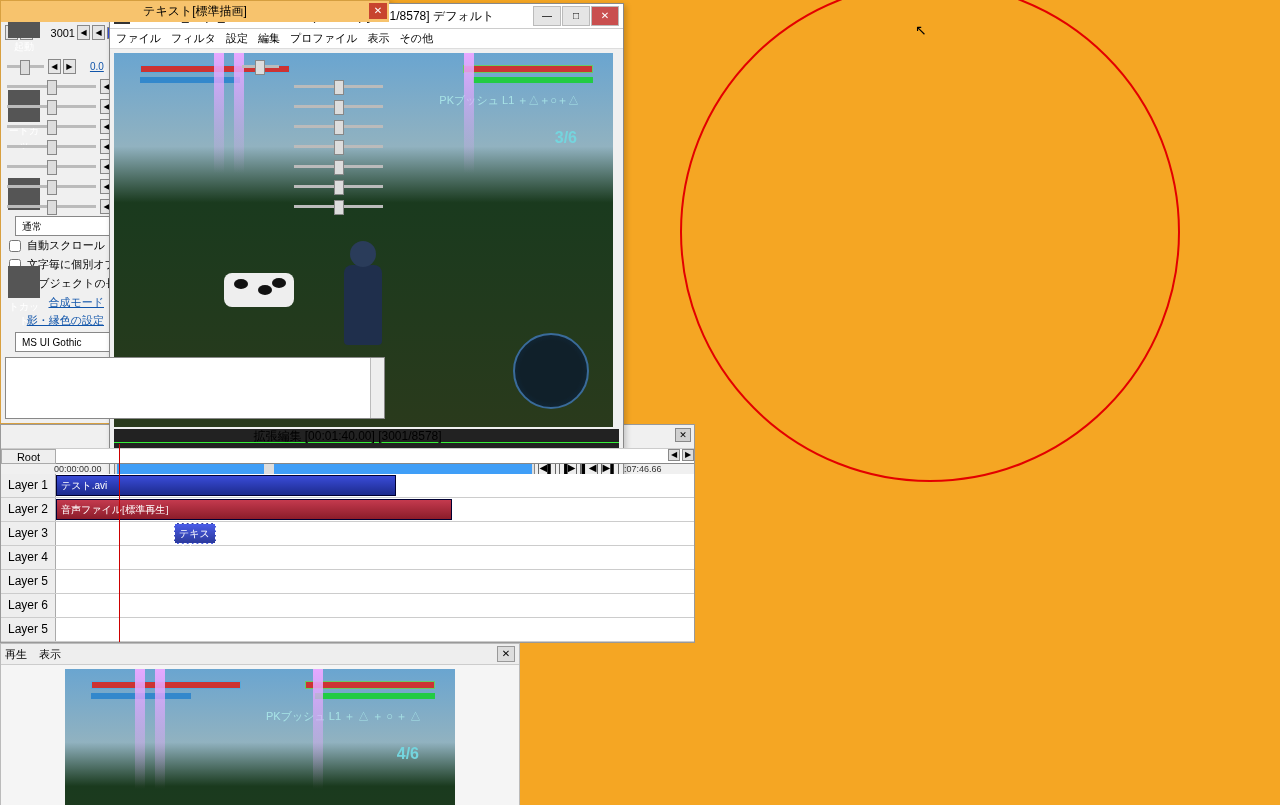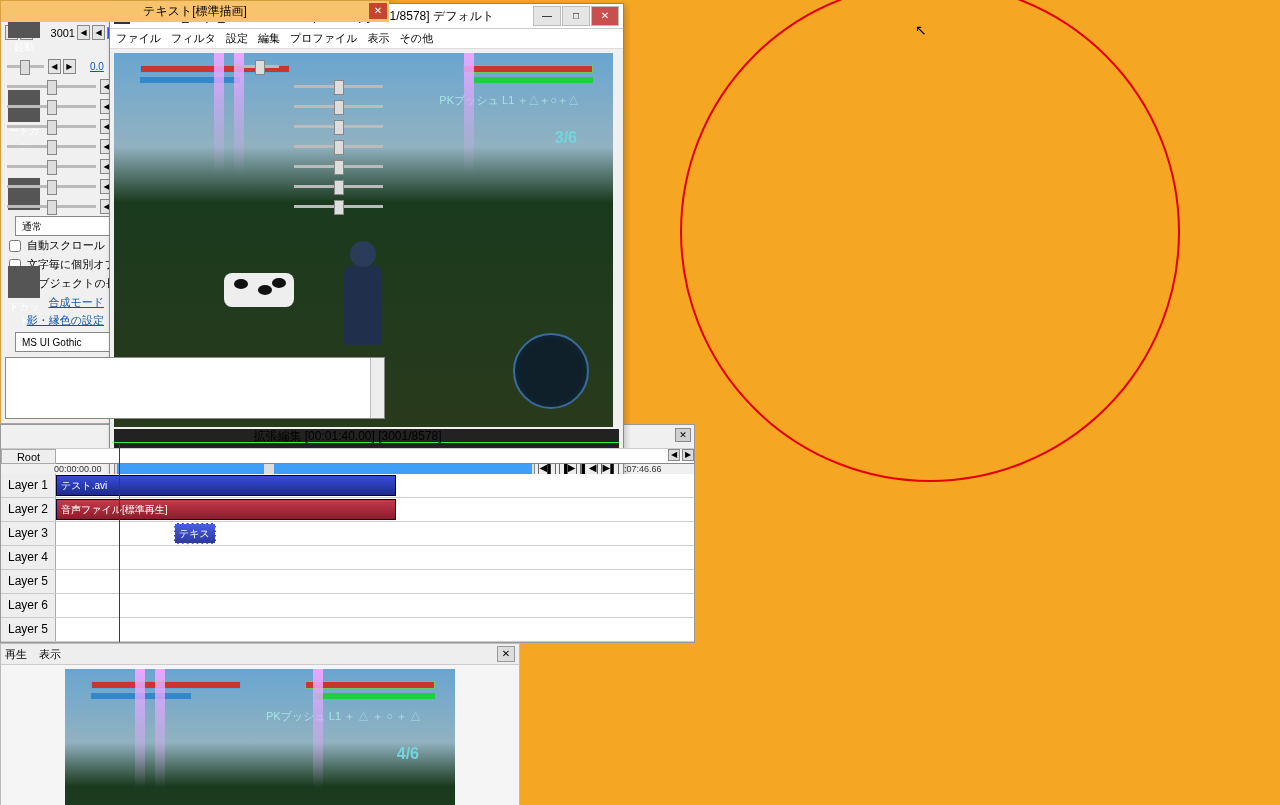--- a/index.html
+++ b/index.html
@@ -82,21 +82,21 @@
 .tl-head { display: flex; font-size: 10px; }
 .tl-root { width: 55px; text-align: center; background: #eee; border: 1px solid #aaa; height: 15px; line-height: 14px; font-size: 11px; }
 .tl-ruler { flex: 1; border-bottom: 1px solid #888; height: 15px; position: relative; background: #fff; }
 .tl-times { display: flex; font-size: 9px; color: #333; }
 .tl-times > div { width: 80px; }
 .tl-row { display: flex; height: 24px; border-bottom: 1px solid #ccc; }
 .tl-label { width: 55px; background: #eee; border-right: 1px solid #aaa; font-size: 12px; text-align: center; line-height: 23px; }
 .tl-track { flex: 1; position: relative; background: #fff; }
 .clip { position: absolute; top: 1px; bottom: 1px; font-size: 10px; color: #fff; padding: 3px 4px; border: 1px solid #003; }
 .clip-video { left: 0; width: 340px; background: linear-gradient(#3a4cd8, #1c2a8c); }
-.clip-audio { left: 0; width: 340px; background: linear-gradient(#c43a4e, #8c1c2a); }
+.clip-audio { left: 0; width: 396px; background: linear-gradient(#c43a4e, #8c1c2a); font-family: Liberation Serif, serif; }
 .clip-text { left: 118px; width: 42px; background: linear-gradient(#4a5ce8, #2c3a9c); border: 1px dashed #fff; }
 .playhead { position: absolute; left: 118px; top: 0; bottom: 0; width: 1px; background: #c00; pointer-events: none; }
 .tl-body { position: relative; }
 .tl-right-scroll { position: absolute; right: 0; top: 0; width: 12px; height: 12px; border: 1px solid #888; background: #ddd; font-size: 8px; text-align: center; }
 
 
 .prev-win { left: 733px; top: 417px; width: 520px; background: #f5f5f5; border: 1px solid #bbb; }
 .prev-titlebar { display: flex; align-items: center; font-size: 11px; padding: 2px 4px; background: #eee; border-bottom: 1px solid #ccc; }
 .prev-titlebar .tabs { flex: 1; display: flex; gap: 12px; }
 .prev-titlebar .cx { width: 18px; height: 16px; background: #ddd; border: 1px solid #999; font-size: 10px; text-align: center; line-height: 14px; }

